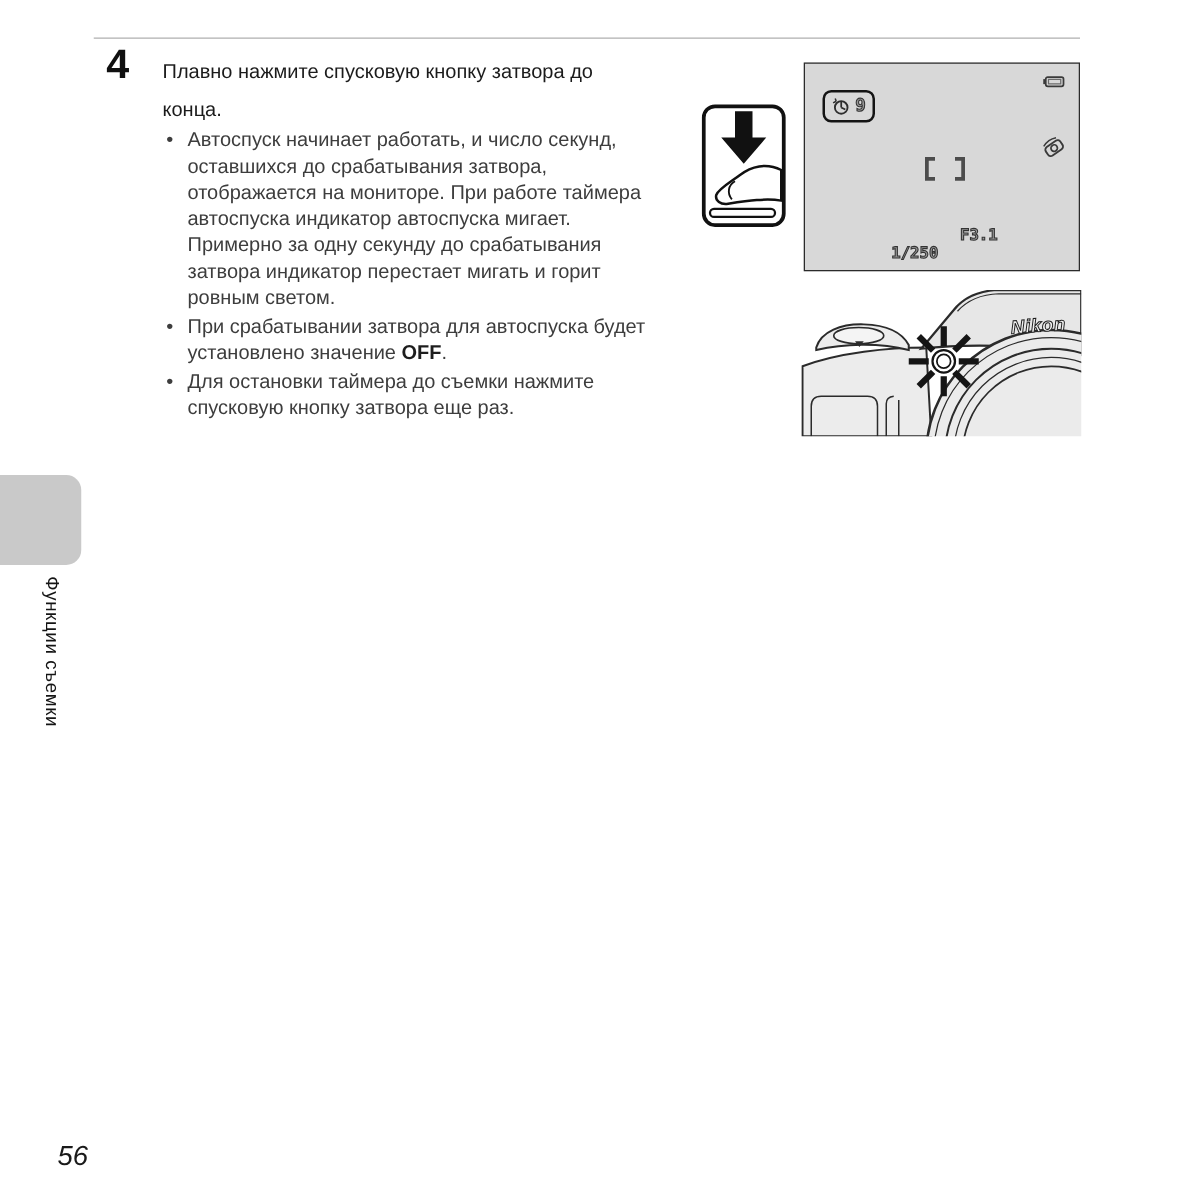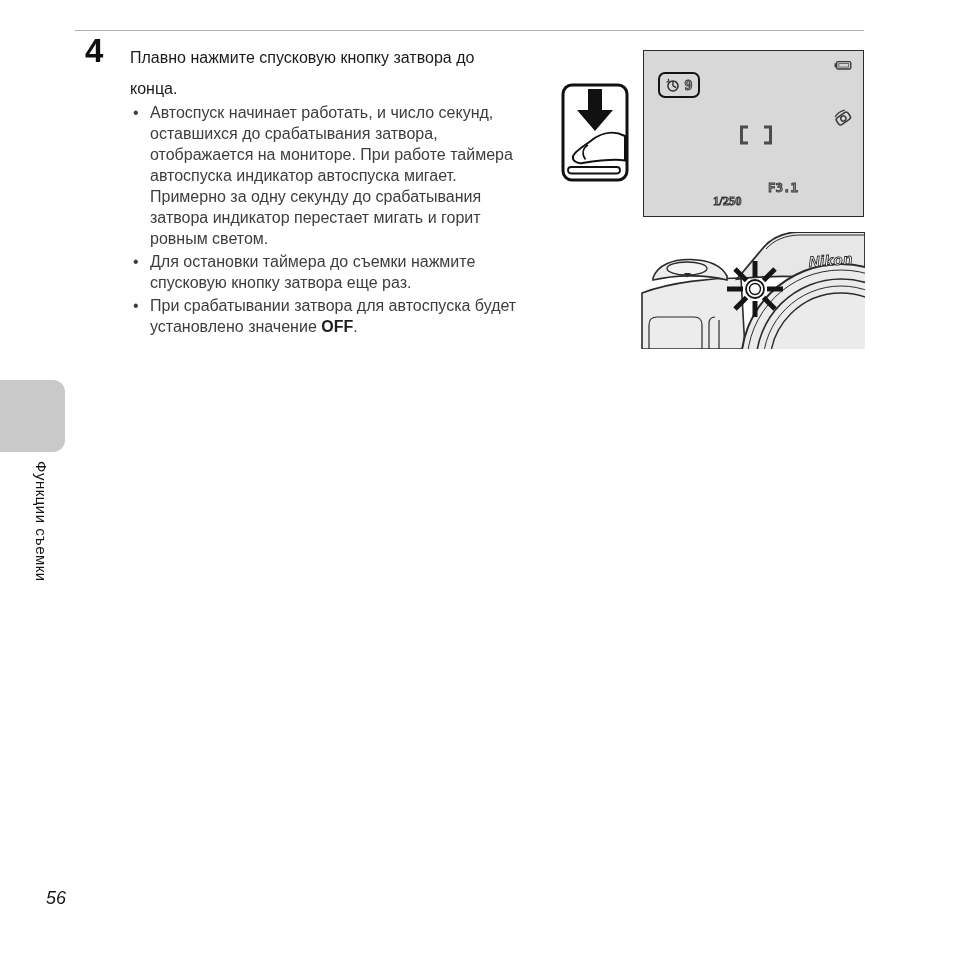--- a/index.html
+++ b/index.html
@@ -26,50 +26,50 @@
   .shutter-fig{left:561px;top:83px;width:68px;height:99px;}
 
   
   .monitor{left:643px;top:50px;width:221px;height:167px;background:#d8d8d8;border:1.4px solid #2b2b2b;box-sizing:border-box;}
   .selftimer-badge{position:absolute;left:14px;top:21px;width:42px;height:26px;border:2.6px solid #141414;border-radius:7px;box-sizing:border-box;display:flex;align-items:center;justify-content:center;gap:4px;}
   .lcd{font-family:"DejaVu Sans Mono", monospace;font-weight:bold;color:#979797;-webkit-text-stroke:0.85px #333;}
   .st-digit{font-size:14px;line-height:1;}
   .battery-icon{position:absolute;right:11px;top:9px;}
   .vr-icon{position:absolute;right:10px;top:57px;}
   .focus-brackets{position:absolute;left:95px;top:74px;}
-  .shutter-speed{position:absolute;left:69px;top:143px;font-size:12.5px;font-family:Liberation Serif, serif;}
+  .shutter-speed{position:absolute;left:69px;top:143px;font-size:12.5px;}
   .aperture{position:absolute;left:124px;top:129px;font-size:12.5px;}
 
   
   .camera-fig{left:641px;top:232px;width:224px;height:117px;}
 
   
   .sidebar-tab{left:0;top:380px;width:65px;height:72px;background:#c9c9c9;border-radius:0 12px 12px 0;}
   .sidebar-label{left:33px;top:461px;writing-mode:vertical-rl;text-orientation:mixed;font-size:15px;color:#141414;letter-spacing:0.5px;white-space:nowrap;}
 
   
-  .page-number{left:46px;top:888px;font-size:18px;font-style:italic;color:#1a1a1a;}
+  .page-number{left:46px;top:912px;font-size:22px;font-style:italic;color:#1a1a1a;}
 </style>
 </head>
 <body>
 
 <div class="abs top-rule"></div>
 
 <div class="abs step-number">4</div>
 <div class="abs step-heading">Плавно нажмите спусковую кнопку затвора до конца.</div>
 
 <div class="abs bullet-list">
   <div class="bullet">
     <span>Автоспуск начинает работать, и число секунд, оставшихся до срабатывания затвора, отображается на мониторе. При работе таймера автоспуска индикатор автоспуска мигает. Примерно за одну секунду до срабатывания затвора индикатор перестает мигать и горит ровным светом.</span>
   </div>
   <div class="bullet">
-    <span>Для остановки таймера до съемки нажмите спусковую кнопку затвора еще раз.</span>
+    <span>При срабатывании затвора для автоспуска будет установлено значение </span><b>OFF</b><span>.</span>
   </div>
   <div class="bullet">
-    <span>При срабатывании затвора для автоспуска будет установлено значение </span><b>OFF</b><span>.</span>
+    <span>Для остановки таймера до съемки нажмите спусковую кнопку затвора еще раз.</span>
   </div>
 </div>
 
 <div class="abs shutter-fig">
   <svg width="68" height="99" viewBox="0 0 68 99">
     <rect x="2" y="2" width="64" height="95" rx="9" fill="#ffffff" stroke="#111" stroke-width="3"></rect>
     <path d="M27,6 h14 v21 h11 L34,48 16,27 h11 Z" fill="#111"></path>
     <path d="M64,53 C52,47 40,50 31,57 C23,63 14,68 12,73 C11,77.5 15.5,81 21.5,80 C38,77.5 52,75.5 64,77.5 Z" fill="#ffffff" stroke="#111" stroke-width="2"></path>
     <path d="M27,62 C21.5,65 20.5,71.5 24.5,76.5" fill="none" stroke="#111" stroke-width="1.5"></path>
     <rect x="7" y="84" width="52" height="6.5" rx="3.2" fill="#ffffff" stroke="#111" stroke-width="1.8"></rect>

